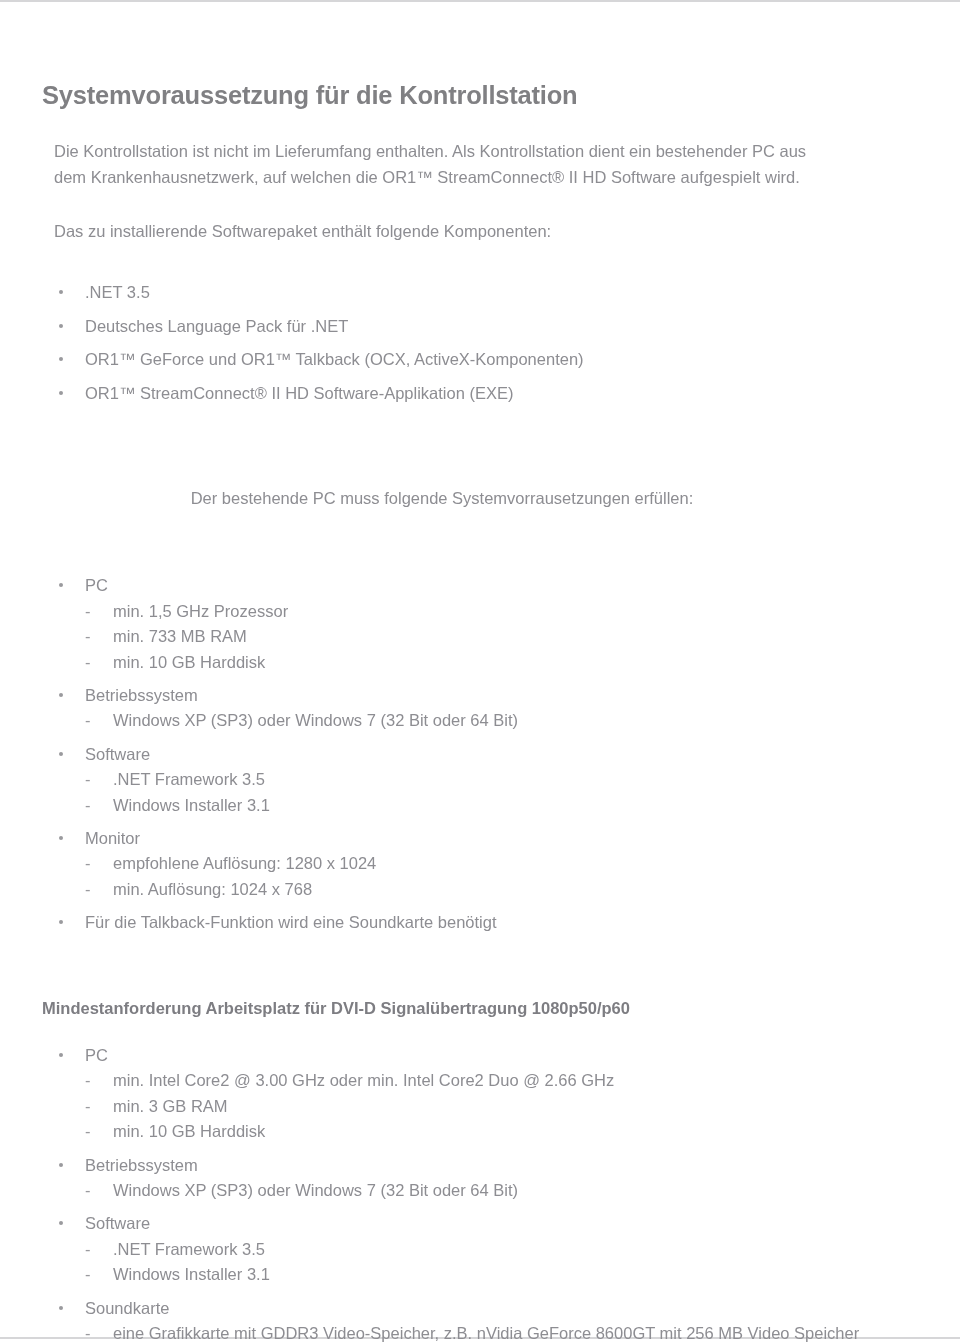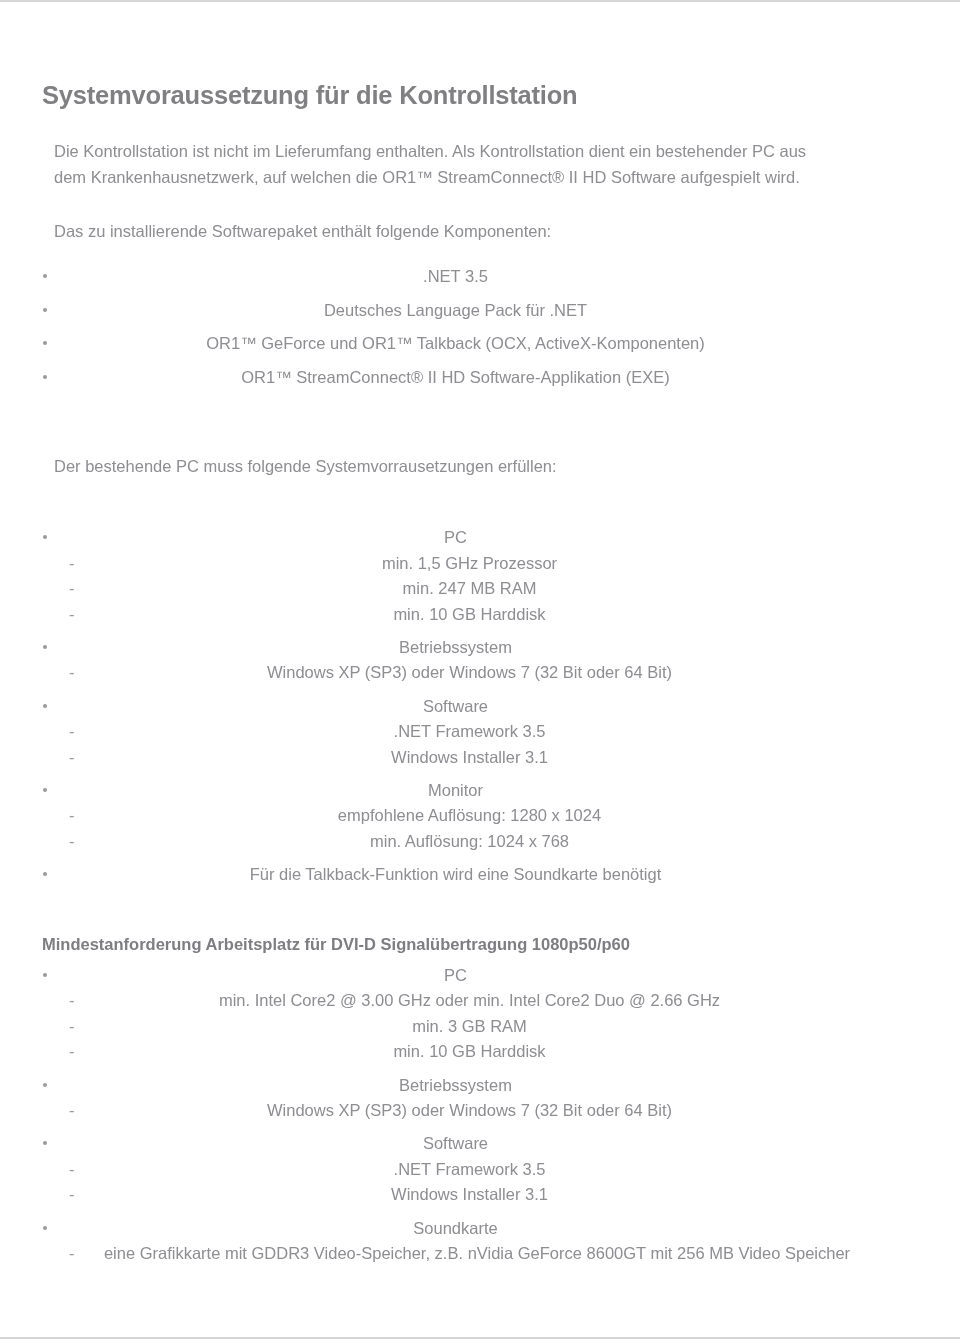--- a/index.html
+++ b/index.html
@@ -47,37 +47,36 @@
 
   
   .para {
     font-size: 16.5px;
     color: #8d8d92;
     line-height: 25.4px;
     margin: 12px;
   }
   .para.intro     { padding-top: 16px; width: 762px; }
   .para.contains  { padding-top: 17px; }
-  .para.must-meet { padding-top: 0px; }
+  .para.must-meet { padding-top: 0px; text-align: center; }
 
   
   .section-head {
     font-size: 16.5px;
     font-weight: bold;
     color: #7d7d82;
     line-height: 25.4px;
     margin: 0;
   }
 
   
   ul.bullets {
     list-style: none;
-    margin: 0;
+    margin: 16px;
     padding: 0;
-    text-align: center;
   }
   ul.bullets > li.bullet {
     position: relative;
     padding-left: 27px;
     font-size: 16.5px;
     color: #8d8d92;
     line-height: 25.4px;
   }
   ul.bullets > li.bullet > .bullet-dot {
     position: absolute;
@@ -170,21 +169,21 @@
     <li class="bullet">
       <span class="bullet-dot"></span>
       <span>PC</span>
       <ul class="dashes">
         <li class="dash">
           <span class="dash-mark">-</span>
           <span>min. 1,5 GHz Prozessor</span>
         </li>
         <li class="dash">
           <span class="dash-mark">-</span>
-          <span>min. 247 MB RAM</span>
+          <span>min. 733 MB RAM</span>
         </li>
         <li class="dash">
           <span class="dash-mark">-</span>
           <span>min. 10 GB Harddisk</span>
         </li>
       </ul>
     </li>
 
     <div class="sp-8"></div>
 

